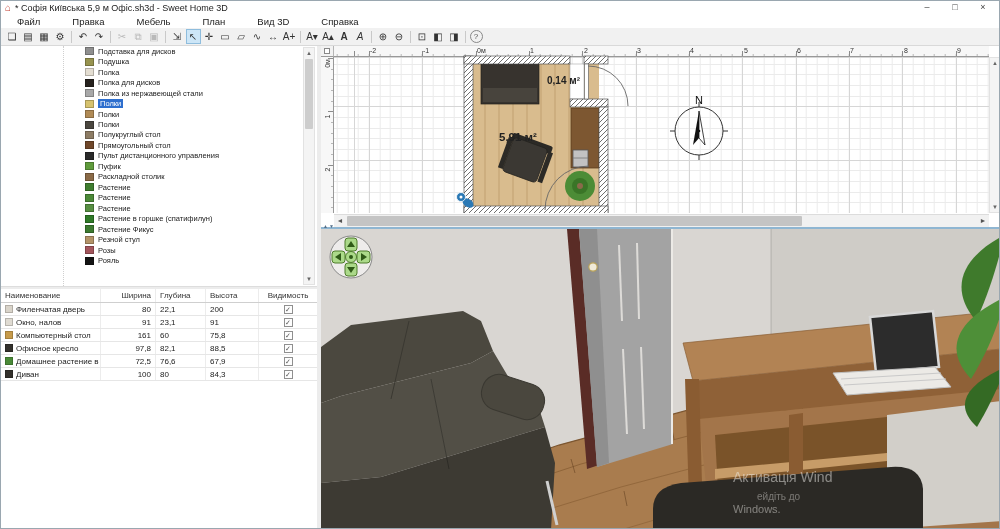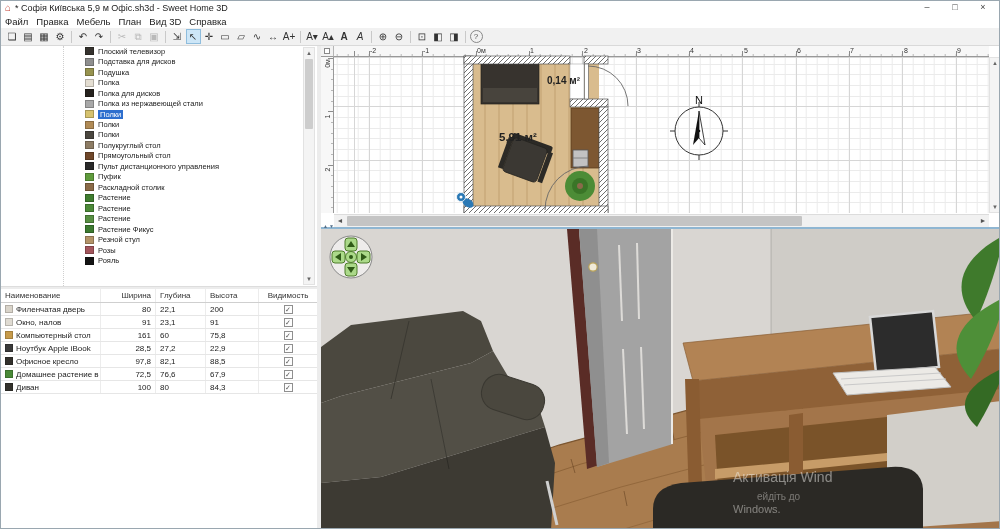--- a/index.html
+++ b/index.html
@@ -9,21 +9,21 @@
   svg{font-family:inherit}
 
   
   .titlebar{position:absolute;left:0;top:0;width:100%;height:14px;display:flex;align-items:center;padding-left:4px;font-size:9px;color:#222;background:#fff}
   .app-icon{color:#c0392b;font-size:10px;line-height:10px;margin-right:4px}
   .win-controls{position:absolute;right:2px;top:0;height:14px;display:flex}
   .win-btn{width:28px;text-align:center;font-size:9px;line-height:13px;color:#444}
 
   
   .menubar{position:absolute;left:0;top:14px;width:100%;height:13px;display:flex;font-size:9.5px;color:#222;background:#fff}
-  .menu-item{padding:0 4px;line-height:13px}
+  .menu-item{padding:0 16px;line-height:13px}
 
   
   .toolbar{position:absolute;left:0;top:27px;width:100%;height:18px;background:#f1f1f1;border-bottom:1px solid #d9d9d9;display:flex;align-items:center;padding-left:3px}
   .tb-btn{min-width:15px;height:15px;display:flex;align-items:center;justify-content:center;font-size:10px;color:#333;margin:0 .5px;white-space:nowrap}
   .tb-btn.dis{color:#b9b9b9}
   .tb-btn.on{background:#cde6f7;border:1px solid #8fbddd}
   .tb-btn.b{font-weight:bold}.tb-btn.i{font-style:italic}
   .tb-btn.help{border:1px solid #888;border-radius:50%;width:13px;height:13px;min-width:13px;font-size:8px;color:#555}
   .tb-sep{width:1px;height:12px;background:#c9c9c9;margin:0 3px}
 
@@ -143,24 +143,20 @@
     <span class="tb-btn">⊡</span>
     <span class="tb-btn">◧</span>
     <span class="tb-btn">◨</span>
     <span class="tb-sep"></span>
     <span class="tb-btn help">?</span>
   </div>
 
   <div class="catalog">
     <div class="tree-guide"></div>
     <div class="tree-row">
-        <i class="t-icon" style="background-color: rgb(53, 50, 46);"></i>
-        <span class="lbl">Плоский телевизор</span>
-      </div>
-    <div class="tree-row">
         <i class="t-icon" style="background-color: rgb(143, 143, 143);"></i>
         <span class="lbl">Подставка для дисков</span>
       </div>
     <div class="tree-row">
         <i class="t-icon" style="background-color: rgb(151, 147, 79);"></i>
         <span class="lbl">Подушка</span>
       </div>
     <div class="tree-row">
         <i class="t-icon" style="background-color: rgb(228, 222, 210);"></i>
         <span class="lbl">Полка</span>
@@ -209,20 +205,24 @@
         <i class="t-icon" style="background-color: rgb(63, 125, 47);"></i>
         <span class="lbl">Растение</span>
       </div>
     <div class="tree-row">
         <i class="t-icon" style="background-color: rgb(76, 138, 56);"></i>
         <span class="lbl">Растение</span>
       </div>
     <div class="tree-row">
         <i class="t-icon" style="background-color: rgb(87, 143, 66);"></i>
         <span class="lbl">Растение</span>
+      </div>
+    <div class="tree-row">
+        <i class="t-icon" style="background-color: rgb(47, 122, 39);"></i>
+        <span class="lbl">Растение в горшке (спатифилун)</span>
       </div>
     <div class="tree-row">
         <i class="t-icon" style="background-color: rgb(60, 122, 48);"></i>
         <span class="lbl">Растение Фикус</span>
       </div>
     <div class="tree-row">
         <i class="t-icon" style="background-color: rgb(179, 147, 104);"></i>
         <span class="lbl">Резной стул</span>
       </div>
     <div class="tree-row">
@@ -271,30 +271,20 @@
       <div class="fcell c4"><span class="cbx">✓</span></div>
     </div>
     <div class="frow">
       <div class="fcell c0">
           <i class="f-icon" style="background-color: rgb(199, 155, 75);"></i>
           <span>Компьютерный стол</span>
         </div>
       <div class="fcell c1">161</div>
       <div class="fcell c2">60</div>
       <div class="fcell c3">75,8</div>
-      <div class="fcell c4"><span class="cbx">✓</span></div>
-    </div>
-    <div class="frow">
-      <div class="fcell c0">
-          <i class="f-icon" style="background-color: rgb(58, 58, 58);"></i>
-          <span>Ноутбук Apple iBook</span>
-        </div>
-      <div class="fcell c1">28,5</div>
-      <div class="fcell c2">27,2</div>
-      <div class="fcell c3">22,9</div>
       <div class="fcell c4"><span class="cbx">✓</span></div>
     </div>
     <div class="frow">
       <div class="fcell c0">
           <i class="f-icon" style="background-color: rgb(51, 49, 44);"></i>
           <span>Офисное кресло</span>
         </div>
       <div class="fcell c1">97,8</div>
       <div class="fcell c2">82,1</div>
       <div class="fcell c3">88,5</div>

